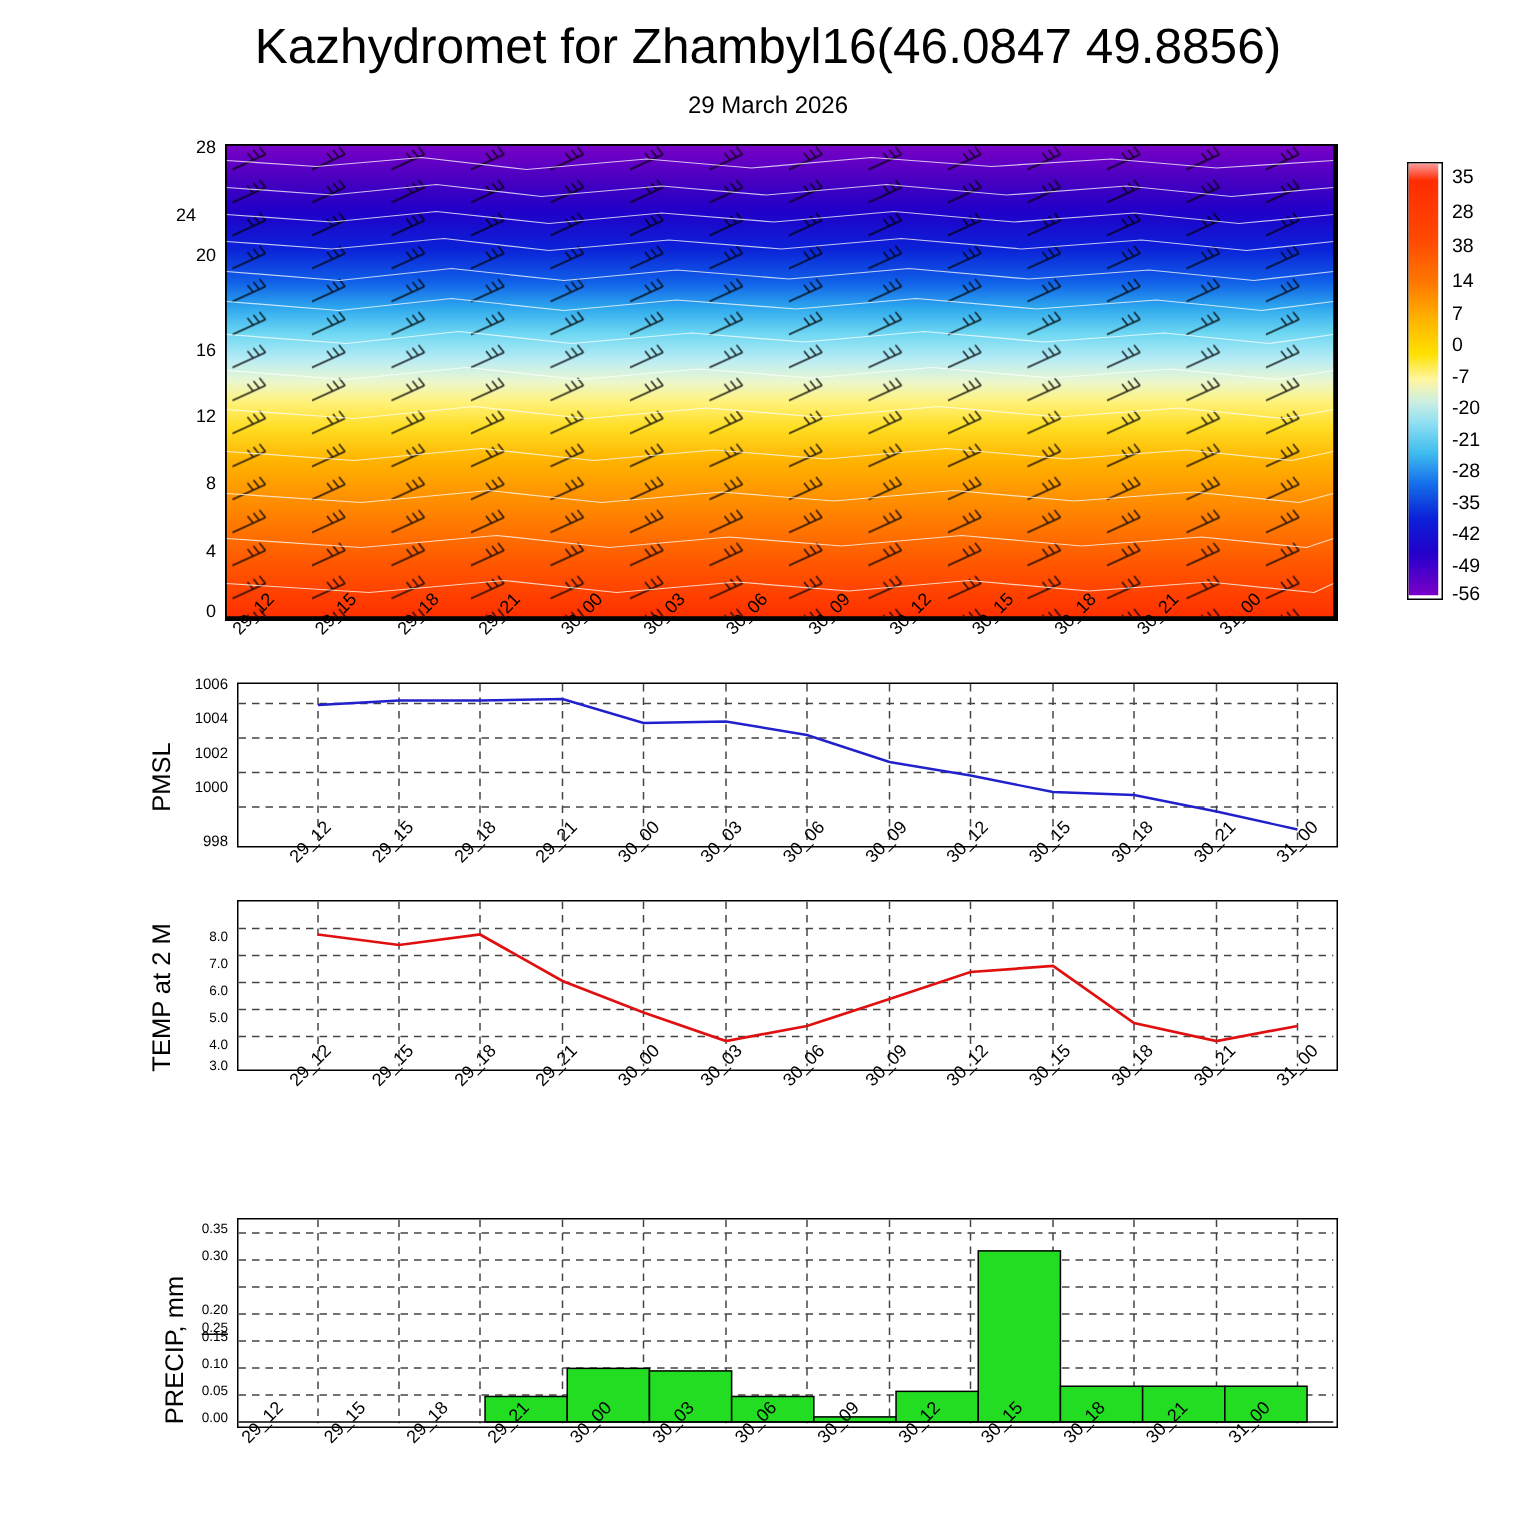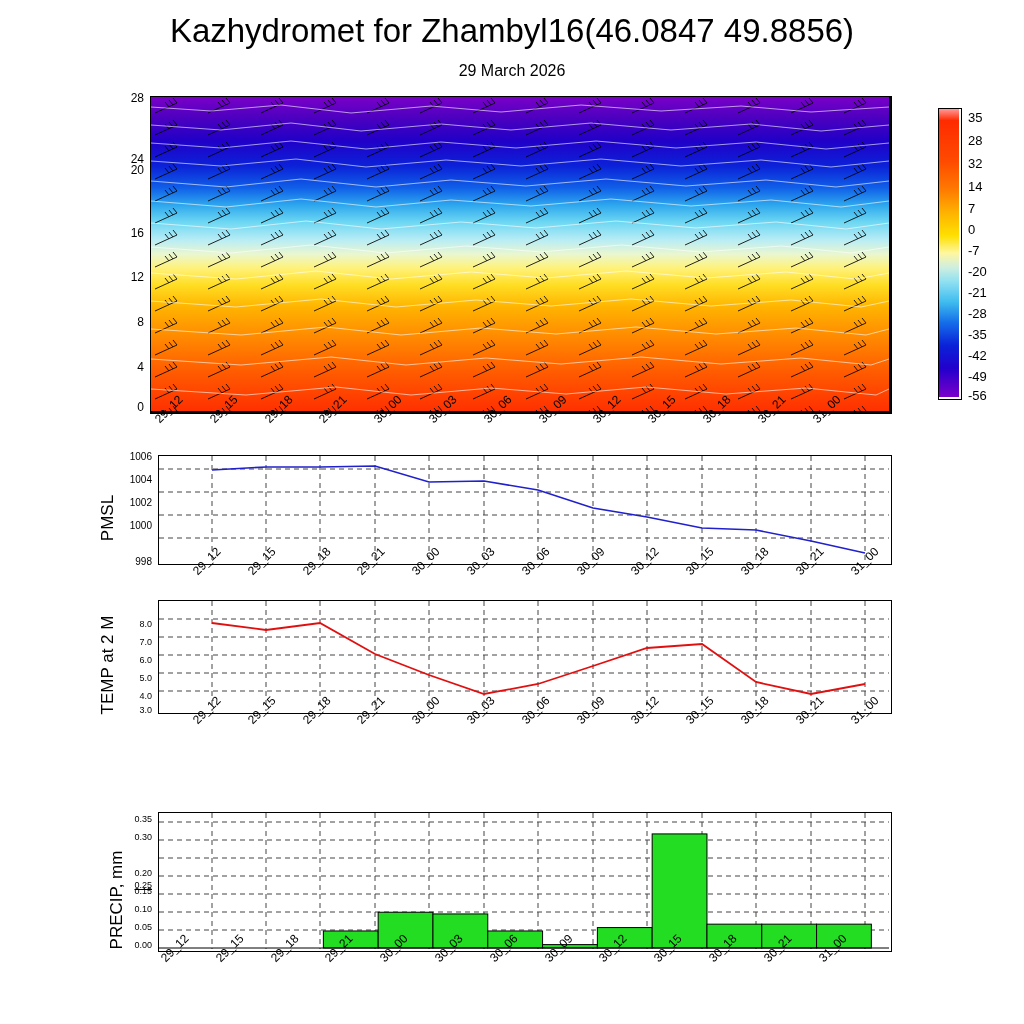--- a/index.html
+++ b/index.html
@@ -116,21 +116,21 @@
       <path d="M0,176 L85,182 L165,174 L240,182 L320,175 L395,181 L475,174 L555,181 L635,175 L705,182 L738,176"></path>
       <path d="M0,204 L85,210 L170,202 L245,210 L325,203 L400,209 L480,202 L560,209 L640,203 L710,210 L738,204"></path>
       <path d="M0,232 L90,238 L175,230 L250,238 L330,231 L405,237 L485,230 L565,237 L645,231 L715,238 L738,232"></path>
       <path d="M0,262 L90,268 L180,260 L255,268 L335,261 L410,267 L490,260 L570,267 L650,261 L720,268 L738,262"></path>
       <path d="M0,292 L95,298 L185,290 L260,298 L340,291 L415,297 L495,290 L575,297 L655,291 L725,298 L738,292"></path>
     </g>
   </svg>
 </div>
 
 <div class="ylab" style="left:104px;top:91px;">28</div>
-<div class="ylab" style="left:104px;top:152px;">24</div>
+<div class="ylab" style="left:104px;top:136px;text-align:center;">24</div>
 <div class="ylab" style="left:104px;top:163px;">20</div>
 <div class="ylab" style="left:104px;top:226px;">16</div>
 <div class="ylab" style="left:104px;top:270px;">12</div>
 <div class="ylab" style="left:104px;top:315px;">8</div>
 <div class="ylab" style="left:104px;top:360px;">4</div>
 <div class="ylab" style="left:104px;top:400px;">0</div>
 
 <div id="colorbar">
   <svg width="20" height="288" viewBox="0 0 20 288">
     <defs>
@@ -149,21 +149,21 @@
         <stop offset="0.82" stop-color="#0a22d8"></stop>
         <stop offset="0.90" stop-color="#2200cc"></stop>
         <stop offset="1.00" stop-color="#7b00c9"></stop>
       </linearGradient>
     </defs>
     <rect x="0" y="0" width="20" height="288" fill="url(#cbgrad)"></rect>
   </svg>
 </div>
 <div class="cb-lab" style="top:110px;">35</div>
 <div class="cb-lab" style="top:133px;">28</div>
-<div class="cb-lab" style="top:156px;">32</div>
+<div class="cb-lab" style="top:156px;">38</div>
 <div class="cb-lab" style="top:179px;">14</div>
 <div class="cb-lab" style="top:201px;">7</div>
 <div class="cb-lab" style="top:222px;">0</div>
 <div class="cb-lab" style="top:243px;">-7</div>
 <div class="cb-lab" style="top:264px;">-20</div>
 <div class="cb-lab" style="top:285px;">-21</div>
 <div class="cb-lab" style="top:306px;">-28</div>
 <div class="cb-lab" style="top:327px;">-35</div>
 <div class="cb-lab" style="top:348px;">-42</div>
 <div class="cb-lab" style="top:369px;">-49</div>

